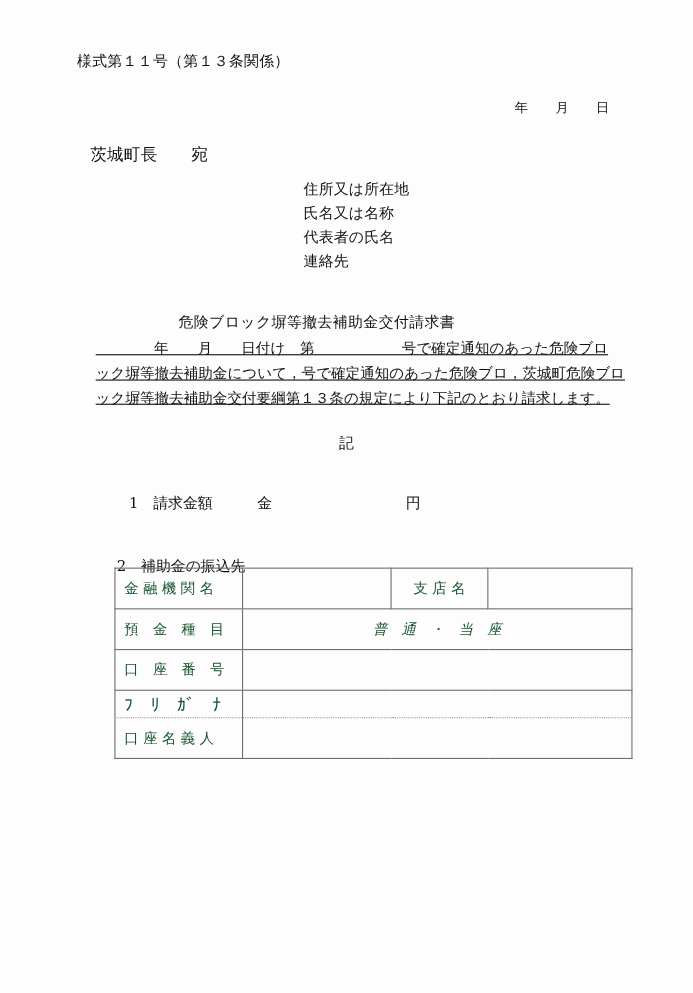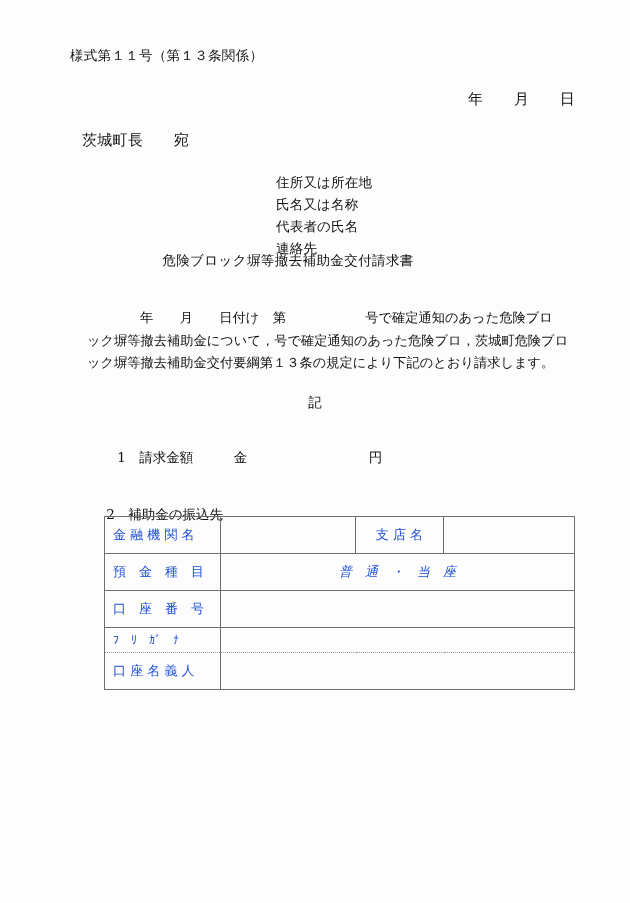--- a/index.html
+++ b/index.html
@@ -28,67 +28,67 @@
   .abs { position: absolute; white-space: pre; }
 
   
   #form-number {
     left: 70px; top: 47px;
     font-size: 13.5px;
     letter-spacing: 0.3px;
   }
   #date-line {
     left: 468px; top: 90px;
-    font-size: 15px;
+    font-size: 12px;
     letter-spacing: 0.3px;
   }
   #addressee {
     left: 82px; top: 131px;
     font-size: 15px;
     letter-spacing: 0.3px;
   }
 
   
   #applicant-block {
     position: absolute;
-    left: 276px; top: 172px;
-    font-size: 13.5px;
-    font-family: Liberation Serif, serif;
+    left: 276px; top: 161px;
+    font-size: 13.5px;
   }
   #applicant-block .line {
     display: block;
     height: 22px;
     line-height: 22px;
     white-space: pre;
     letter-spacing: 0.2px;
   }
 
   
   #doc-title {
     position: absolute;
-    left: 0; top: 252px;
+    left: 0; top: 284px;
     width: 576px;
     text-align: center;
     font-size: 13.5px;
     letter-spacing: 0.4px;
   }
 
   
   #body-paragraph {
     position: absolute;
     left: 87px; top: 307px;
     width: 458px;
     font-size: 13.2px;
   }
   #body-paragraph .pline {
     display: block;
     height: 22.5px;
     line-height: 22.5px;
     white-space: pre;
     letter-spacing: 0.05px;
+    text-decoration: underline;
   }
 
   
   #ki-mark {
     position: absolute;
     left: 0; top: 394px;
     width: 630px;
     text-align: center;
     font-size: 13.5px;
   }
@@ -113,21 +113,21 @@
     border-collapse: collapse;
     table-layout: fixed;
     font-size: 13px;
   }
   #bank-table td {
     border: 1px solid #6e6e6e;
     height: 36px;
     padding: 0 8px;
     vertical-align: middle;
     font-size: 13px;
-    color: #1d4ed8;
+    color: #14532d;
   }
   #bank-table td.label {
     text-align: left;
     letter-spacing: 0px;
     white-space: pre;
   }
   #bank-table td.value {
     background: transparent;
     font-style: italic;
   }
@@ -135,21 +135,21 @@
     text-align: center;
     white-space: pre;
   }
   
   #bank-table tr.furigana-row td {
     height: 24px;
     border-bottom: 1px dotted #9a9a9a;
     font-size: 11px;
   }
   #bank-table tr.furigana-row td.label {
-    font-size: 12px;
+    font-size: 16px;
     letter-spacing: 0px;
   }
   #bank-table tr.account-holder-row td {
     border-top: none;
   }
 </style>
 </head>
 <body>
 
 <div class="page">

